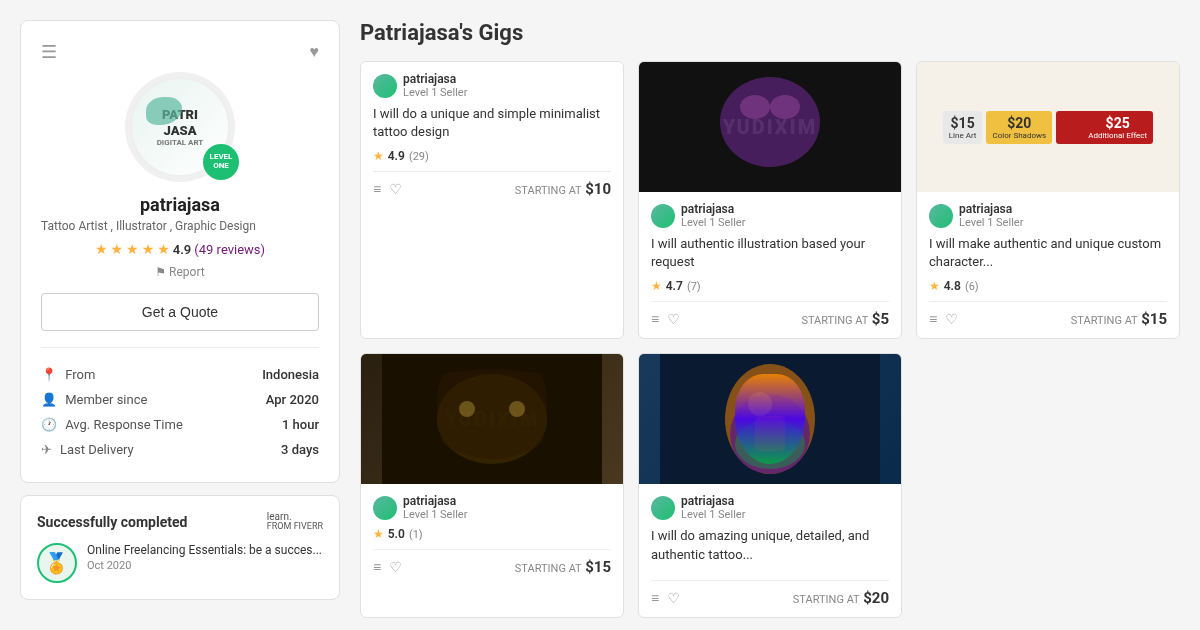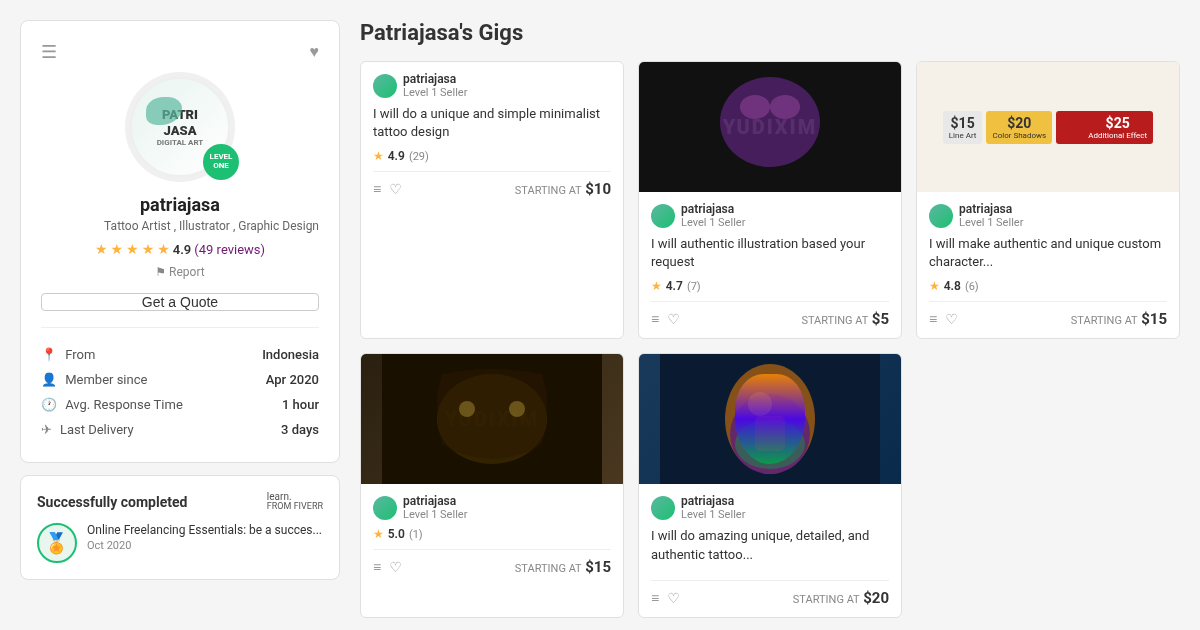--- a/index.html
+++ b/index.html
@@ -112,21 +112,21 @@
       text-transform: uppercase;
     }
     .username {
       text-align: center;
       font-size: 18px;
       font-weight: 700;
       color: #222;
       margin-bottom: 4px;
     }
     .user-title {
-      text-align: right;
+      text-align: left;
       font-size: 12px;
       color: #666;
       margin-bottom: 8px;
     }
     .stars-row {
       display: flex;
       align-items: center;
       justify-content: center;
       gap: 3px;
       margin-bottom: 6px;
@@ -161,20 +161,21 @@
       font-size: 14px;
       font-weight: 600;
       cursor: pointer;
     }
     .btn-quote {
       flex: 1;
       background: white;
       color: #333;
       border: 1px solid #ccc;
       border-radius: 4px;
+      padding: 10px;
       font-size: 14px;
       font-weight: 500;
       cursor: pointer;
     }
     .divider { border: none; border-top: 1px solid #eee; margin-bottom: 14px; }
     .info-list { list-style: none; }
     .info-item {
       display: flex;
       align-items: center;
       justify-content: space-between;

